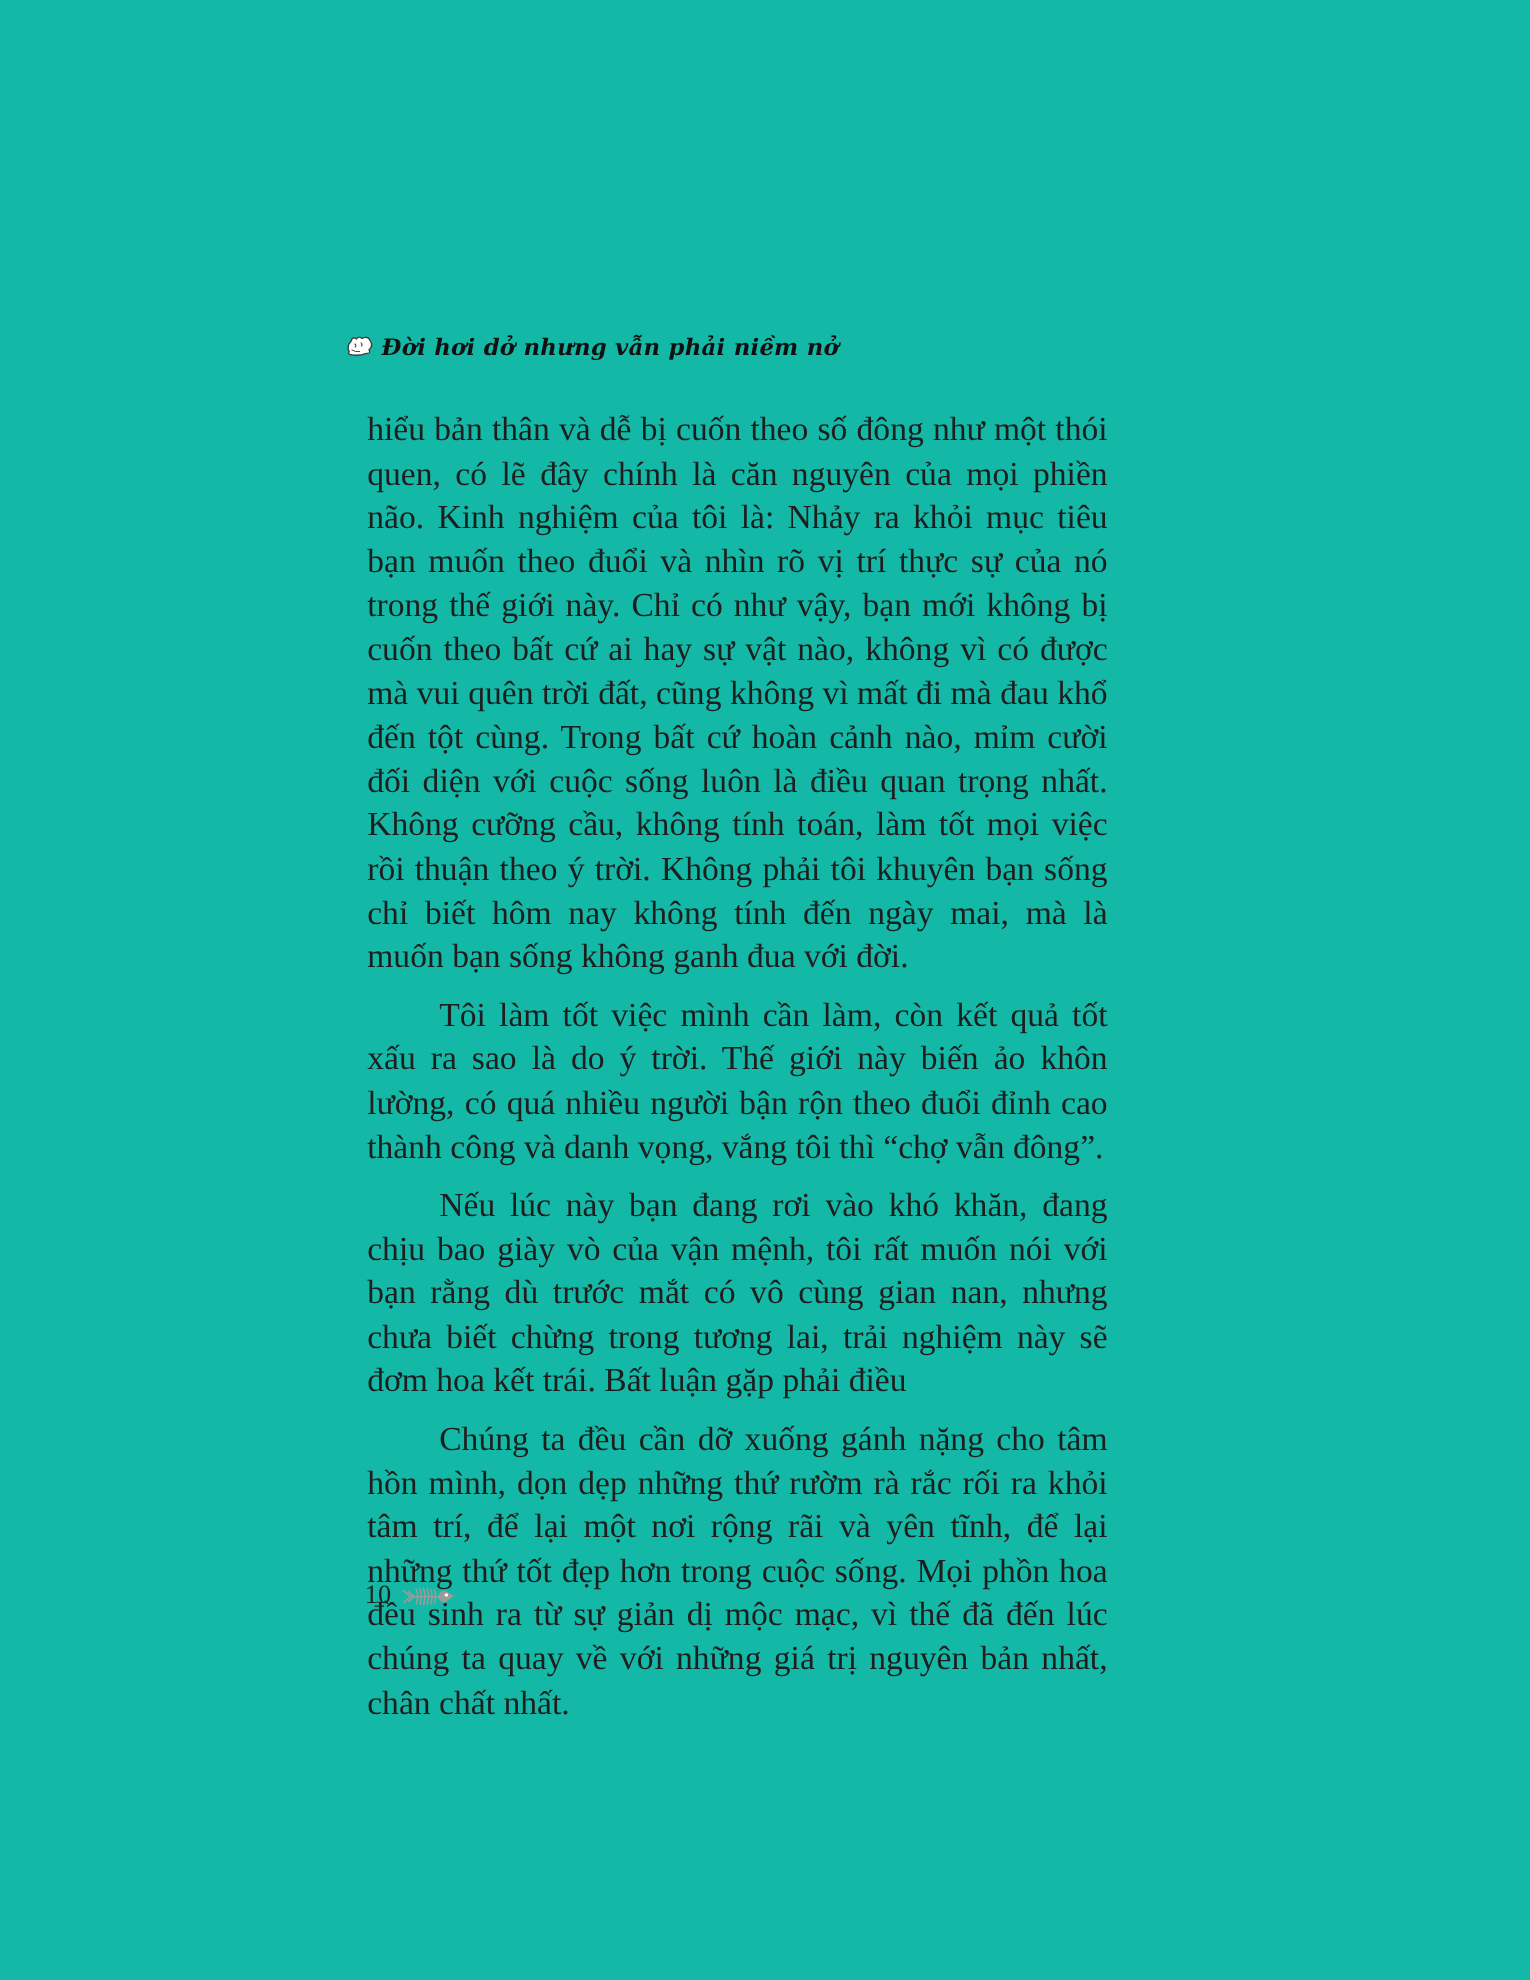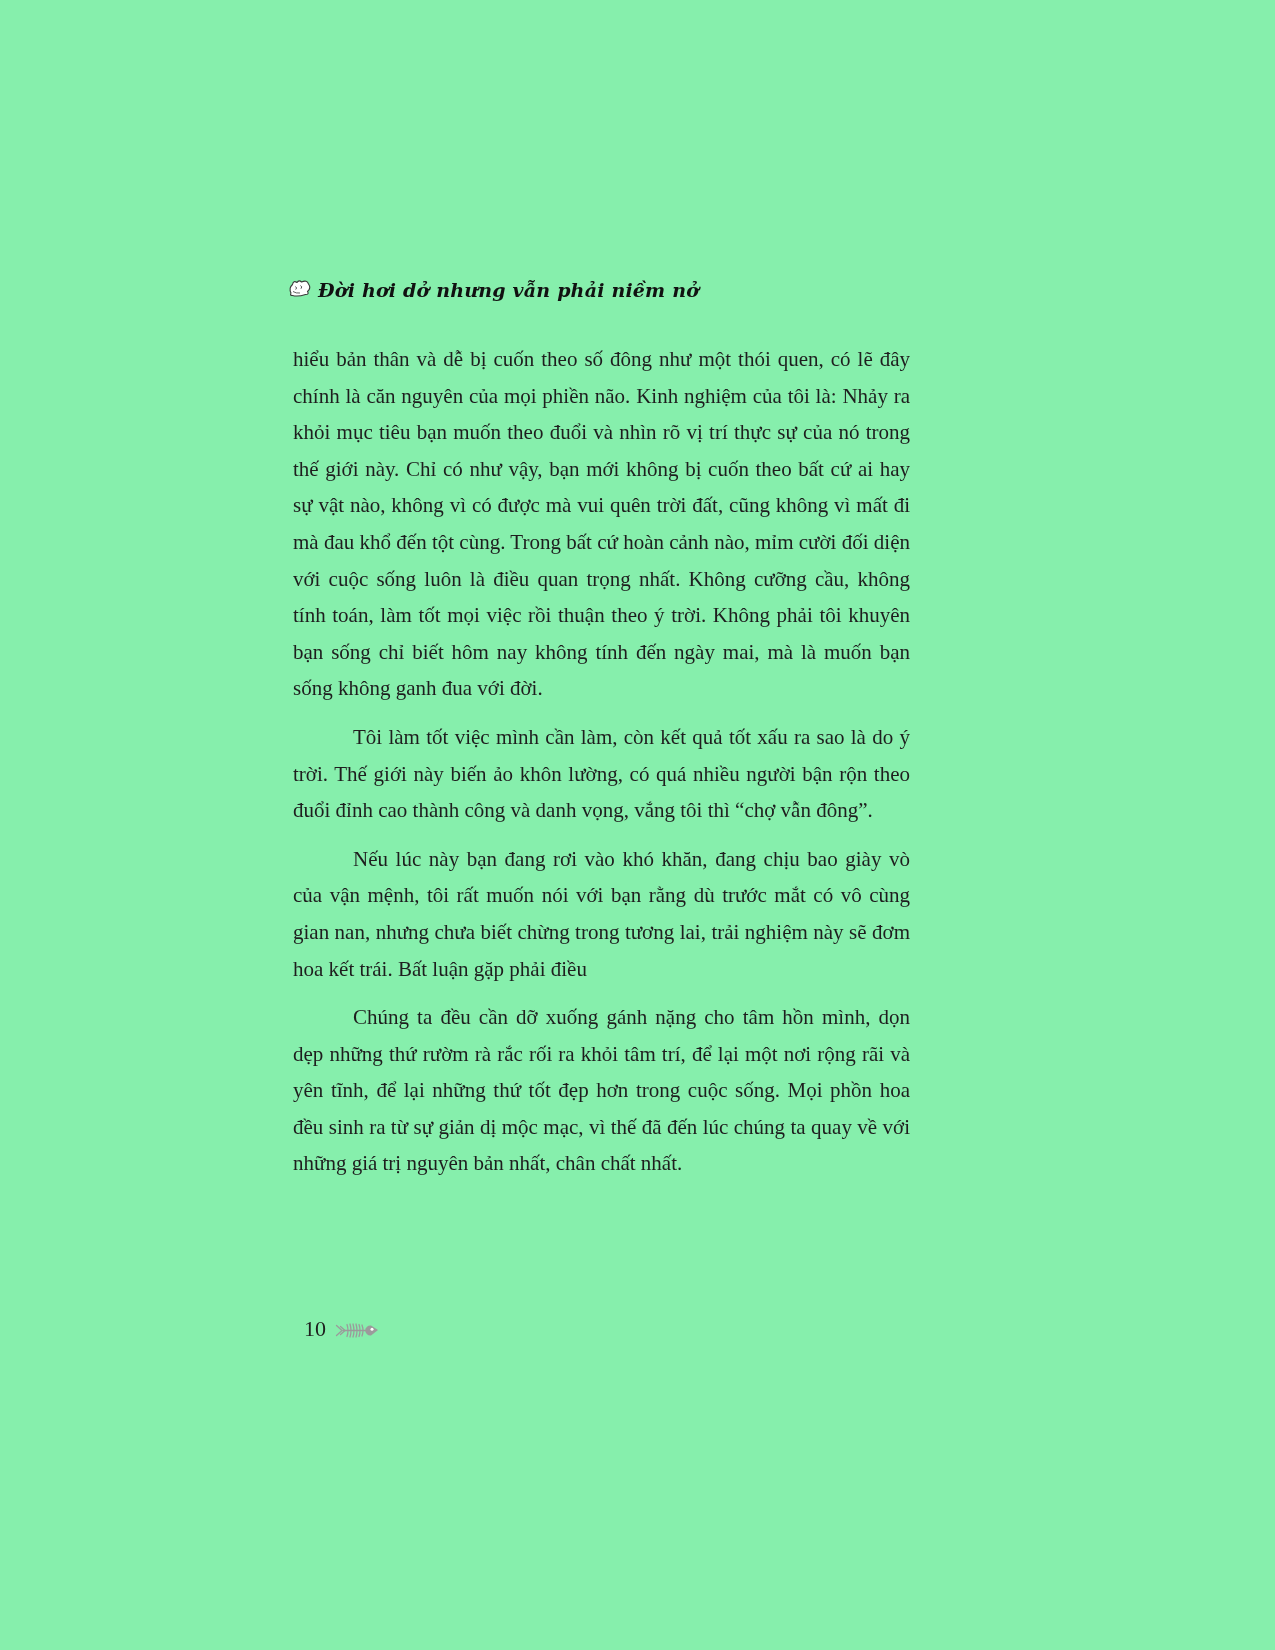--- a/index.html
+++ b/index.html
@@ -4,21 +4,21 @@
 <style>
   html, body {
     margin: 0;
     padding: 0;
     background: #ffffff;
   }
   .book-page {
     position: relative;
     width: 1275px;
     height: 1650px;
-    background: #86efac;
+    background: #14b8a6;
     font-family: "Liberation Serif", "DejaVu Serif", serif;
     color: #1e1e1e;
     overflow: hidden;
   }
   .running-header {
     position: absolute;
     top: 276px;
     left: 286px;
     display: flex;
     align-items: center;
@@ -35,23 +35,23 @@
     font-weight: 700;
     font-size: 19px;
     letter-spacing: 0.2px;
     color: #111;
     white-space: nowrap;
     padding-top: 2px;
   }
   .page-body {
     position: absolute;
     top: 341px;
-    left: 293px;
+    left: 306px;
     width: 617px;
-    font-size: 21px;
+    font-size: 28px;
     line-height: 36.6px;
     text-align: justify;
   }
   .page-body p {
     margin: 0 0 12px 0;
     text-indent: 60px;
   }
   .page-body p.continuation {
     text-indent: 0;
   }

